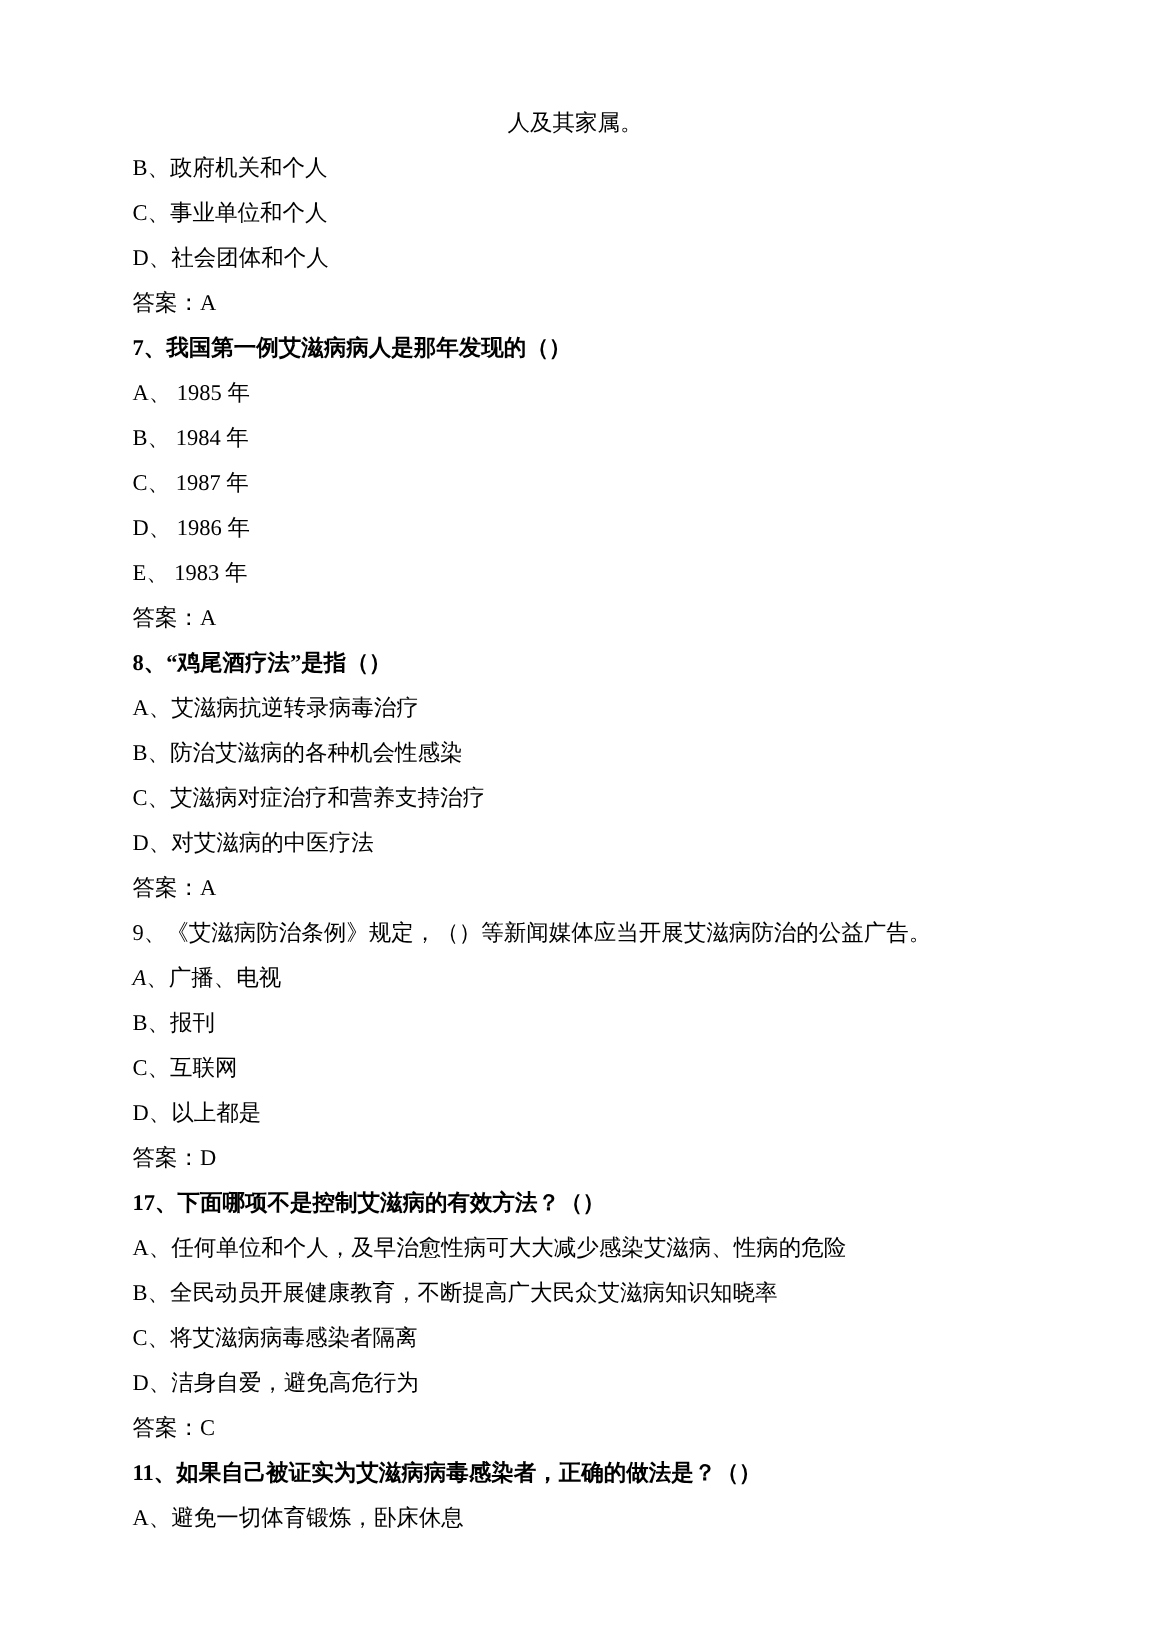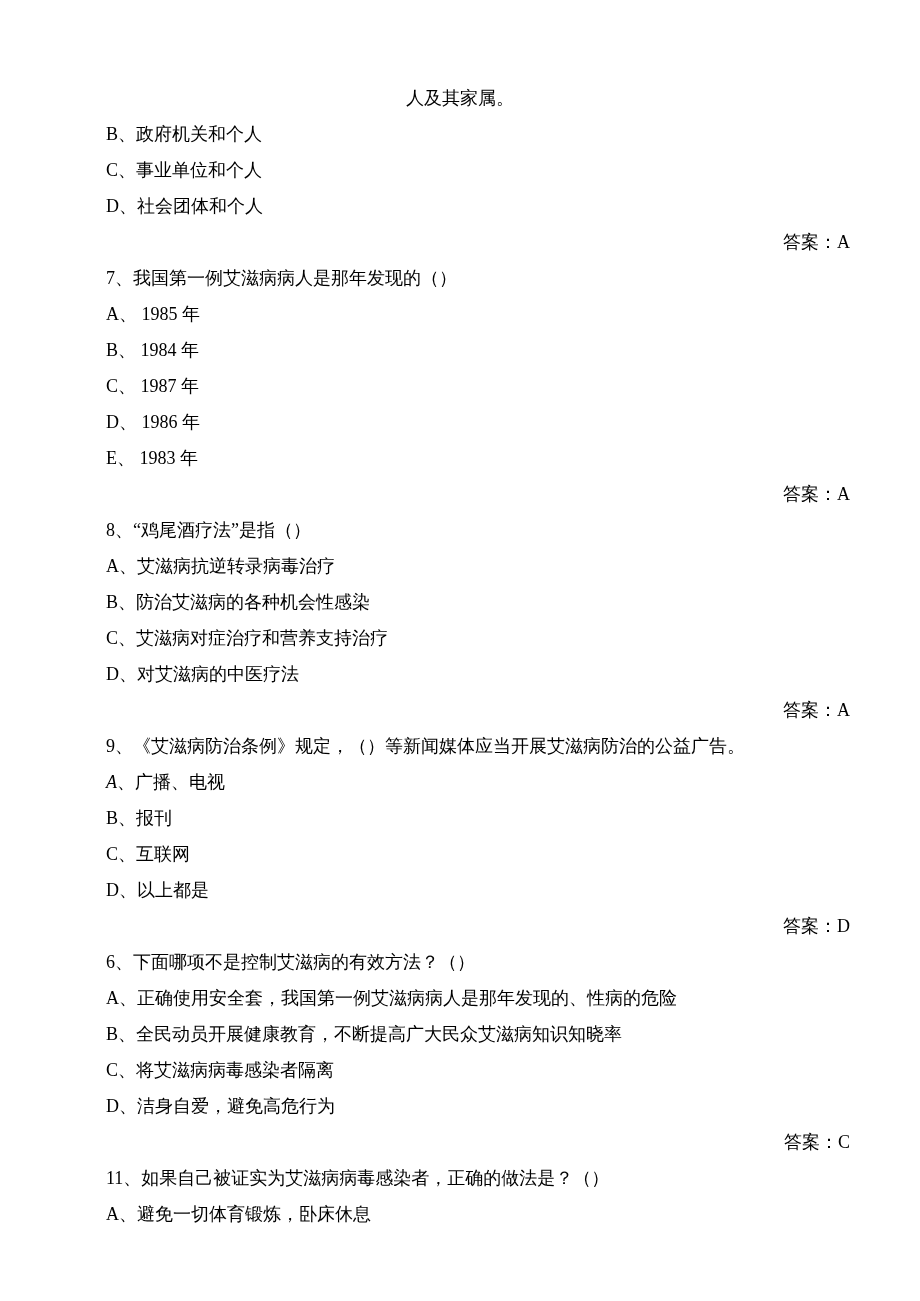--- a/index.html
+++ b/index.html
@@ -23,24 +23,24 @@
   }
   .cont {
     text-indent: 0;
     text-align: center;
   }
   .opt {
     text-indent: 2em;
   }
   .ans {
     text-indent: 2em;
-    text-align: right;
   }
   .qnum {
     text-indent: 2em;
+    font-weight: bold;
   }
   .q9wrap {
     text-indent: 0;
   }
   .q9wrap-inner {
     text-indent: 2em;
     display: block;
   }
   .italic {
     font-style: italic;
@@ -78,22 +78,22 @@
     <span class="q9wrap-inner">9、《艾滋病防治条例》规定，（）等新闻媒体应当开展艾滋病防治的公益广告。</span>
   </div>
   <div class="line opt">
     <span class="italic">A</span><span>、广播、电视</span>
   </div>
   <div class="line opt">B、报刊</div>
   <div class="line opt">C、互联网</div>
   <div class="line opt">D、以上都是</div>
   <div class="line ans">答案：D</div>
 
-  <div class="line qnum">6、下面哪项不是控制艾滋病的有效方法？（）</div>
-  <div class="line opt">A、正确使用安全套，我国第一例艾滋病病人是那年发现的、性病的危险</div>
+  <div class="line qnum">17、下面哪项不是控制艾滋病的有效方法？（）</div>
+  <div class="line opt">A、任何单位和个人，及早治愈性病可大大减少感染艾滋病、性病的危险</div>
   <div class="line opt">B、全民动员开展健康教育，不断提高广大民众艾滋病知识知晓率</div>
   <div class="line opt">C、将艾滋病病毒感染者隔离</div>
   <div class="line opt">D、洁身自爱，避免高危行为</div>
   <div class="line ans">答案：C</div>
 
   <div class="line qnum">11、如果自己被证实为艾滋病病毒感染者，正确的做法是？（）</div>
   <div class="line opt">A、避免一切体育锻炼，卧床休息</div>
 
 </div>
 

